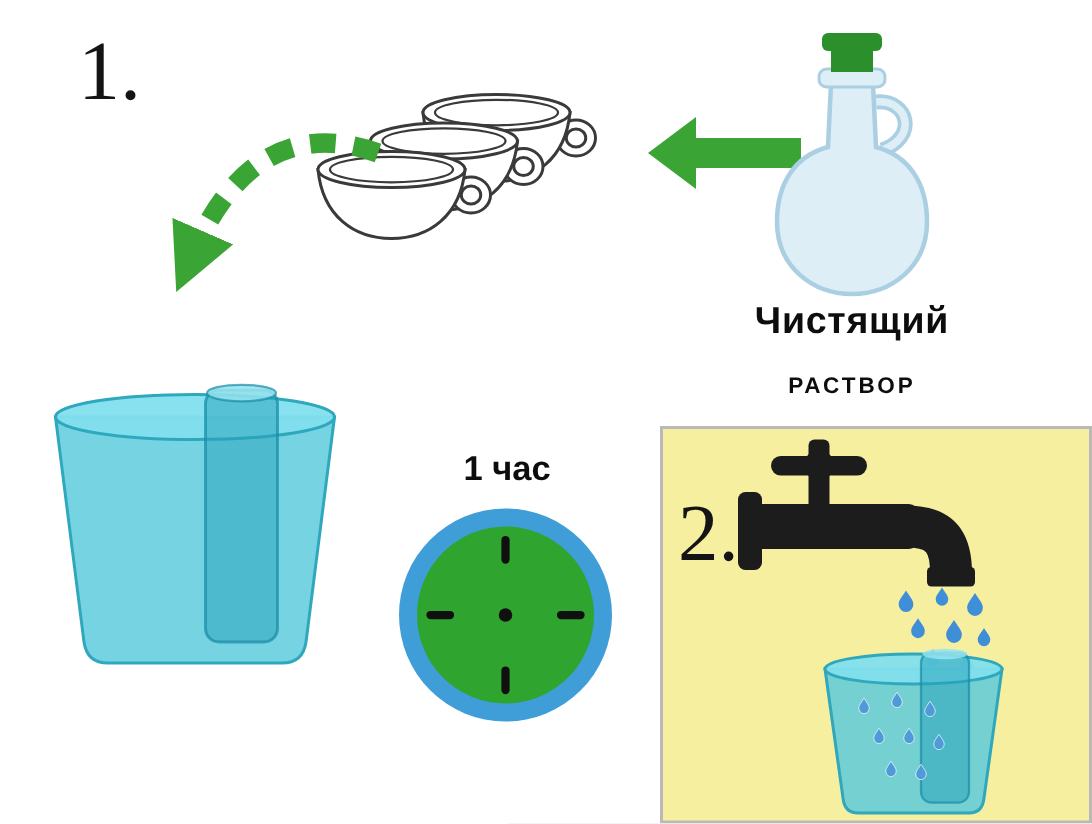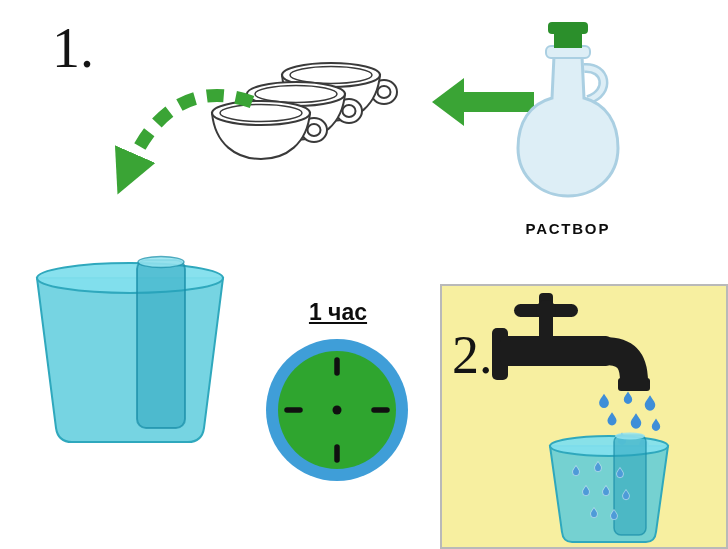--- a/index.html
+++ b/index.html
@@ -8,21 +8,21 @@
   .step-num{font-family:"Liberation Serif",serif;font-weight:400;color:#141414;line-height:1;}
   #step1-label{left:52px;top:20px;font-size:56px;}
   #cups-svg{left:210px;top:62px;}
   #dashed-arrow-svg{left:92px;top:80px;}
   #left-arrow-svg{left:432px;top:76px;}
   #bottle-svg{left:498px;top:10px;}
   #solution-label{left:492px;top:200px;width:152px;text-align:center;color:#0d0d0d;}
   #solution-line1{font-size:25px;font-weight:700;letter-spacing:0.5px;}
   #solution-line2{font-size:15px;font-weight:700;letter-spacing:2px;margin-top:20px;}
   #soak-svg{left:25px;top:252px;}
-  #timer-label{left:293px;top:299px;width:90px;text-align:center;font-size:23px;font-weight:700;color:#0d0d0d;text-decoration:underline;}
+  #timer-label{left:293px;top:299px;width:90px;text-align:center;font-size:23px;font-weight:700;color:#0d0d0d;}
   #clock-svg{left:263px;top:336px;}
   #panel2{left:440px;top:284px;width:288px;height:265px;background:#f7efa0;border:2px solid #b9b9b9;box-sizing:border-box;}
   #step2-label{left:10px;top:42px;font-size:54px;}
   #faucet-svg{left:48px;top:4px;}
   #falling-drops-svg{left:148px;top:104px;}
   #rinse-svg{left:100px;top:144px;}
 </style>
 </head>
 <body>
 
@@ -74,20 +74,21 @@
   <svg id="bottle-svg" class="abs" width="140" height="198" viewBox="0 0 140 198">
     <path d="M86,58 C108,56 114,82 90,90" fill="none" stroke="#aacfe2" stroke-width="10"></path>
     <path d="M86,58 C108,56 114,82 90,90" fill="none" stroke="#ddeef6" stroke-width="5"></path>
     <path d="M56,46 L54,88 C32,94 20,112 20,138 C20,168 44,186 70,186 C96,186 120,168 120,138 C120,112 108,94 86,88 L84,46 Z" fill="#ddeef6" stroke="#aacfe2" stroke-width="3"></path>
     <rect x="48" y="36" width="44" height="12" rx="5" fill="#ddeef6" stroke="#aacfe2" stroke-width="2"></rect>
     <rect x="56" y="22" width="28" height="16" fill="#2b8f2b"></rect>
     <rect x="50" y="12" width="40" height="12" rx="4" fill="#2b8f2b"></rect>
   </svg>
 
   <div id="solution-label" class="abs">
+    <div id="solution-line1">Чистящий</div>
     <div id="solution-line2">РАСТВОР</div>
   </div>
 
   <svg id="soak-svg" class="abs" width="212" height="206" viewBox="0 0 212 206">
     <path d="M12,26 L31,176 Q33,190 47,190 L163,190 Q177,190 179,176 L198,26 Z" fill="rgba(88,202,220,0.82)" stroke="#2fa8bd" stroke-width="2"></path>
     <ellipse cx="105" cy="26" rx="93" ry="15" fill="rgba(130,223,237,0.95)" stroke="#2fa8bd" stroke-width="2"></ellipse>
     <rect x="112" y="8" width="48" height="168" rx="9" fill="rgba(36,160,186,0.5)" stroke="rgba(23,140,166,0.7)" stroke-width="2"></rect>
     <ellipse cx="136" cy="10" rx="23" ry="5.5" fill="rgba(150,228,240,0.85)" stroke="rgba(23,140,166,0.7)" stroke-width="1.5"></ellipse>
   </svg>
 

